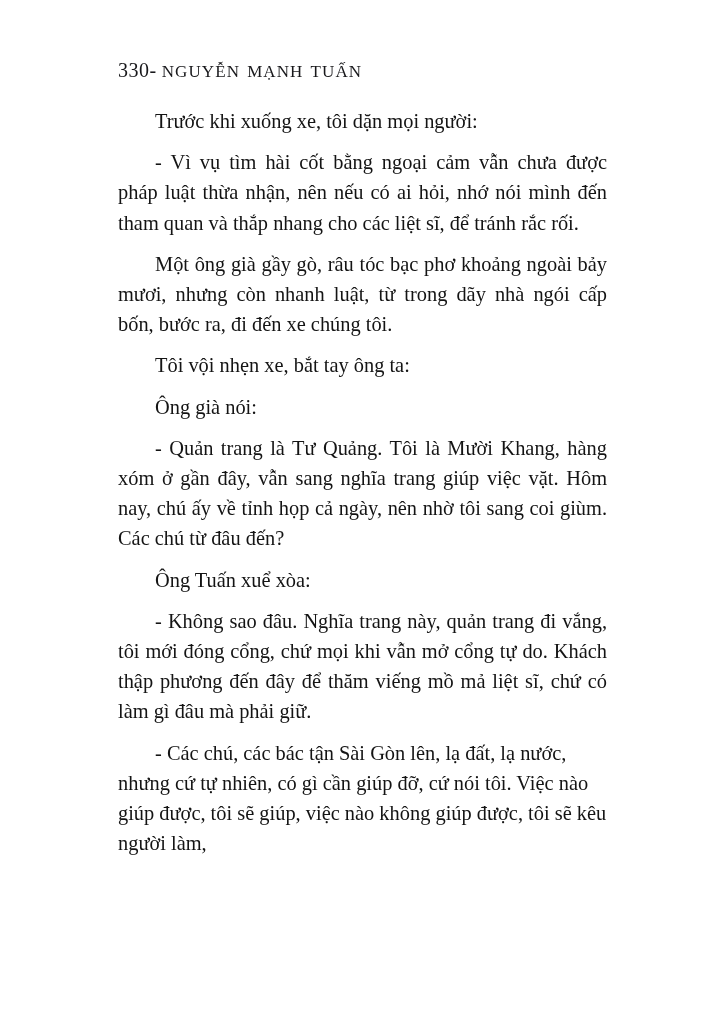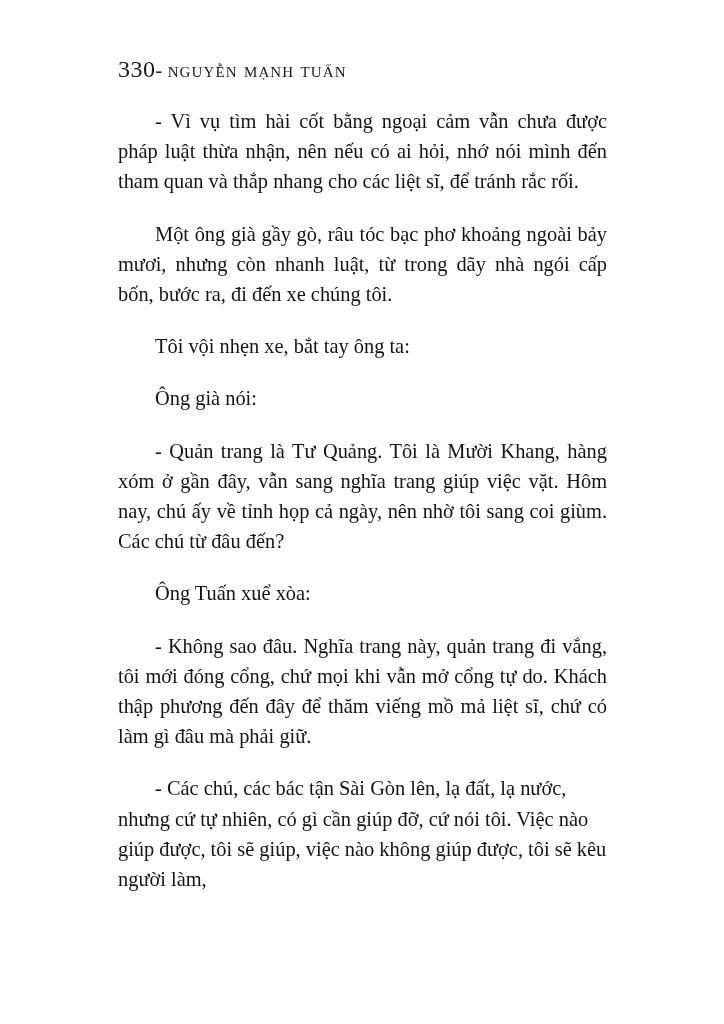--- a/index.html
+++ b/index.html
@@ -19,66 +19,67 @@
   .page-header {
     position: absolute;
     left: 118px;
     top: 56px;
     font-size: 20px;
     line-height: 26px;
     color: #18181b;
     white-space: nowrap;
   }
   .page-header .folio {
-    font-size: 24px;
+    font-size: 20px;
     letter-spacing: 0.5px;
   }
   .page-header .sep {
     letter-spacing: 0.5px;
   }
   .page-header .author {
     font-variant: small-caps;
     text-transform: lowercase;
-    font-size: 21px;
+    font-size: 24px;
     letter-spacing: 1.1px;
   }
   .body-block {
     position: absolute;
     left: 118px;
     top: 106px;
     width: 489px;
   }
   p.para {
     margin: 0 0 0 0;
     padding: 0;
     font-size: 20.4px;
     line-height: 30.2px;
     text-align: justify;
     text-justify: inter-word;
     text-indent: 37px;
     hyphens: none;
     -webkit-hyphens: none;
   }
   p.para + p.para {
-    margin-top: 22px;
+    margin-top: 11px;
   }
   p.para.last-no-justify {
     text-align: left;
   }
 </style>
 </head>
 <body>
 
 <div class="page">
 
   <div class="page-header">
     <span class="folio">330</span><span class="sep">-</span> <span class="author">Nguyễn Mạnh Tuấn</span>
   </div>
 
   <div class="body-block">
+    <p class="para">Trước khi xuống xe, tôi dặn mọi người:</p>
     <p class="para">- Vì vụ tìm hài cốt bằng ngoại cảm vẫn chưa được pháp luật thừa nhận, nên nếu có ai hỏi, nhớ nói mình đến tham quan và thắp nhang cho các liệt sĩ, để tránh rắc rối.</p>
     <p class="para">Một ông già gầy gò, râu tóc bạc phơ khoảng ngoài bảy mươi, nhưng còn nhanh luật, từ trong dãy nhà ngói cấp bốn, bước ra, đi đến xe chúng tôi.</p>
     <p class="para">Tôi vội nhẹn xe, bắt tay ông ta:</p>
     <p class="para">Ông già nói:</p>
     <p class="para">- Quản trang là Tư Quảng. Tôi là Mười Khang, hàng xóm ở gần đây, vẫn sang nghĩa trang giúp việc vặt. Hôm nay, chú ấy về tỉnh họp cả ngày, nên nhờ tôi sang coi giùm. Các chú từ đâu đến?</p>
     <p class="para">Ông Tuấn xuể xòa:</p>
     <p class="para">- Không sao đâu. Nghĩa trang này, quản trang đi vắng, tôi mới đóng cổng, chứ mọi khi vẫn mở cổng tự do. Khách thập phương đến đây để thăm viếng mồ mả liệt sĩ, chứ có làm gì đâu mà phải giữ.</p>
     <p class="para last-no-justify">- Các chú, các bác tận Sài Gòn lên, lạ đất, lạ nước, nhưng cứ tự nhiên, có gì cần giúp đỡ, cứ nói tôi. Việc nào giúp được, tôi sẽ giúp, việc nào không giúp được, tôi sẽ kêu người làm,</p>
   </div>
 

